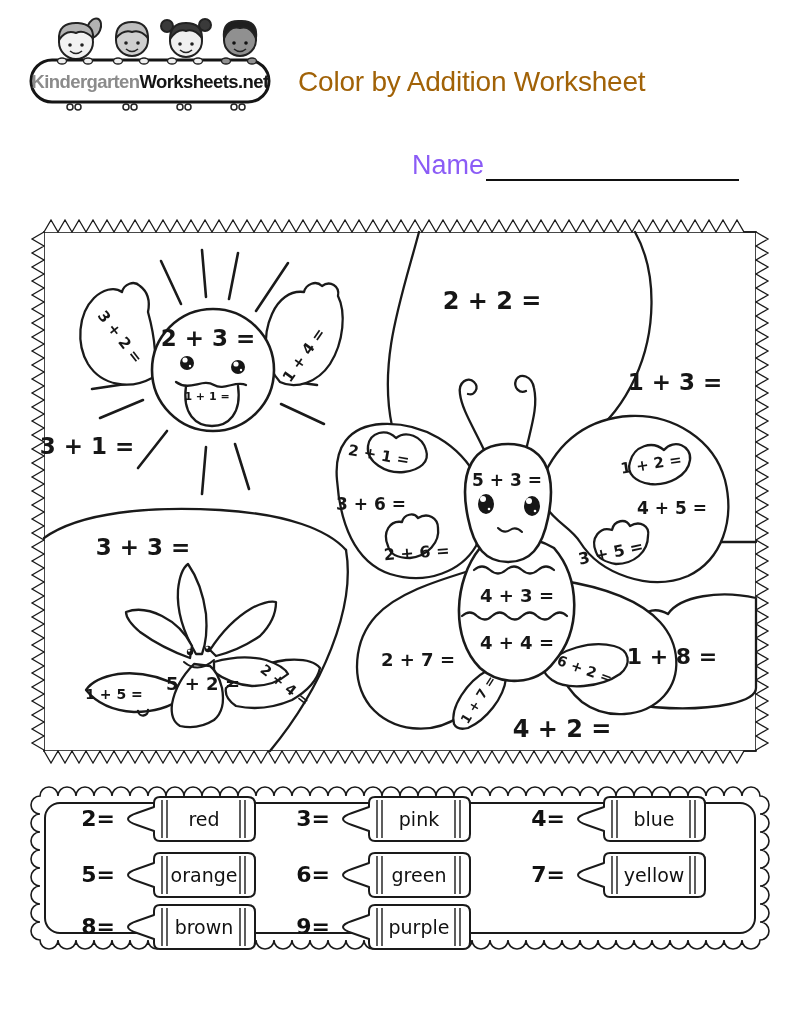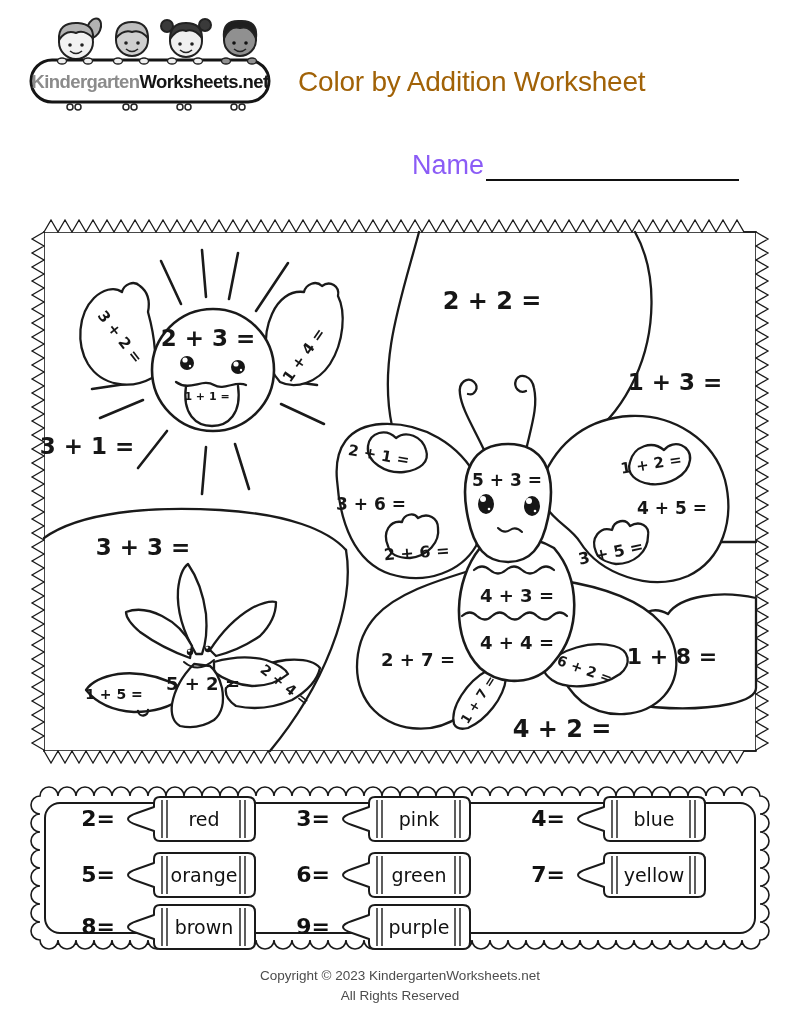--- a/index.html
+++ b/index.html
@@ -262,17 +262,13 @@
       <use href="#crayon-shape" x="95" y="118"></use>
       <text class="klabel" x="179" y="148">brown</text>
     </g>
     <g>
       <text class="knum" x="305" y="148">9=</text>
       <use href="#crayon-shape" x="310" y="118"></use>
       <text class="klabel" x="394" y="148">purple</text>
     </g>
   </svg>
 
-  <div class="footer">
-    <div>Copyright © 2023 KindergartenWorksheets.net</div>
-    <div>All Rights Reserved</div>
-  </div>
 </div>
 
 </body></html>

